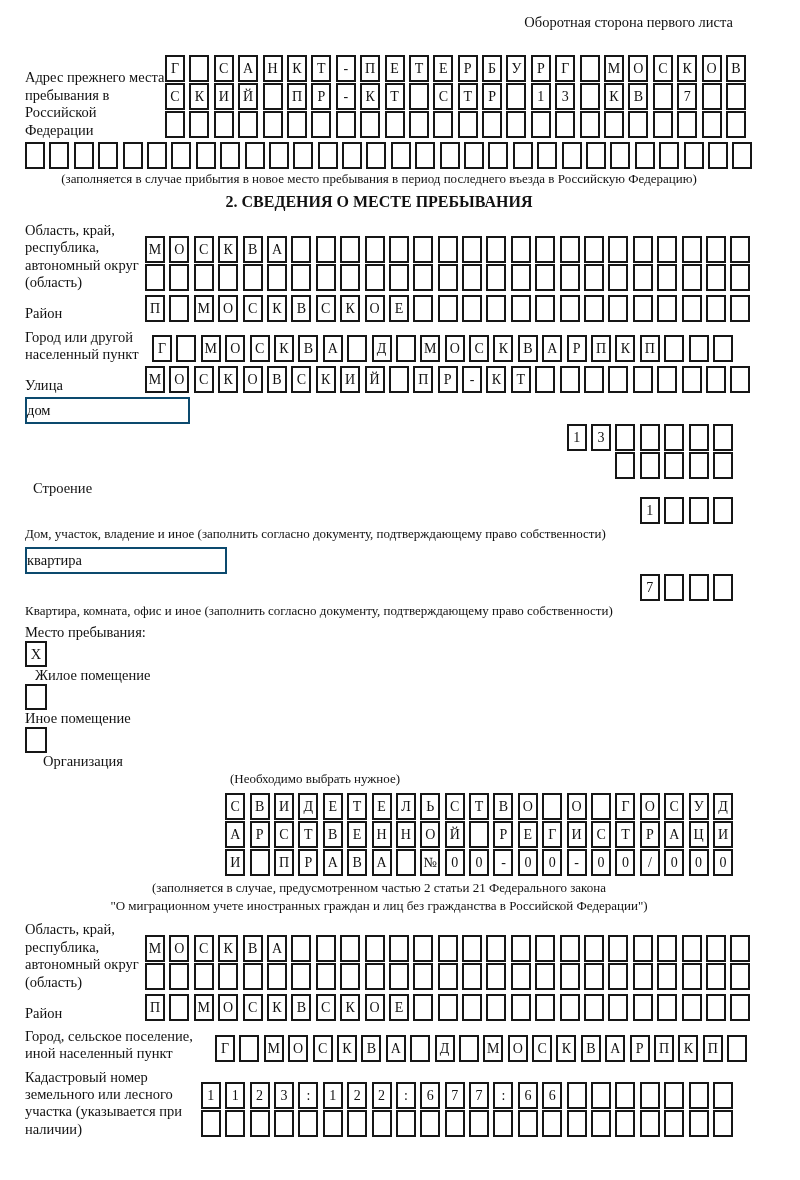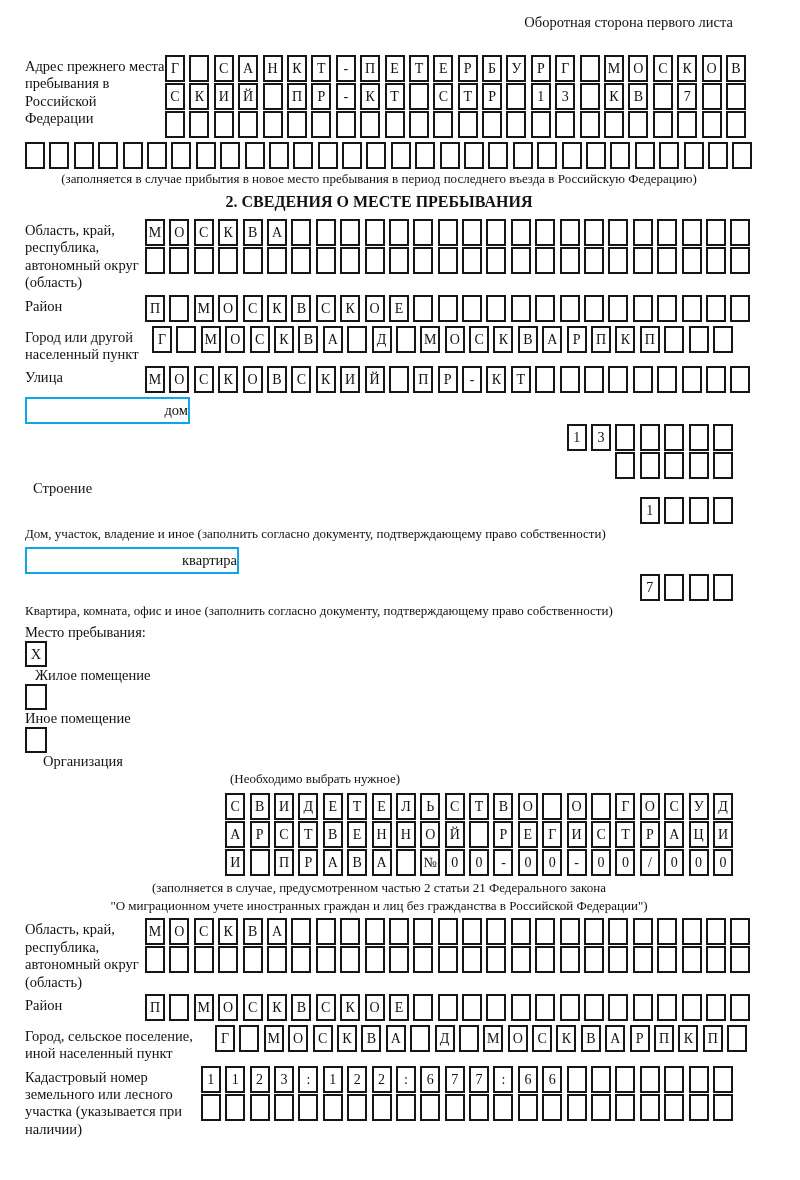--- a/index.html
+++ b/index.html
@@ -1,34 +1,34 @@
 <!DOCTYPE html>
 <html><head>
 <meta charset="utf-8">
 <style>
   html,body{margin:0;padding:0;background:#ffffff;}
   body{width:800px;height:1180px;font-family:"Liberation Serif", serif;color:#111;overflow:hidden;}
   .page{width:768px;height:1180px;box-sizing:border-box;padding:14px 35px 0 25px;}
   .hdr{ text-align:right;font-size:14.5px;margin-bottom:24px;}
-  .frow{display:flex;align-items:flex-start;margin-bottom:3px;}
+  .frow{display:flex;align-items:flex-end;margin-bottom:3px;}
   .flabel{font-size:14.5px;line-height:1.2;padding-top:3px;}
   .w140{flex:0 0 140px;}
   .w120{flex:0 0 120px;}
   .w125{flex:0 0 125px;}
   .w190{flex:0 0 190px;}
   .w175{flex:0 0 175px;}
   .w205{flex:0 0 205px;}
   .cellcol{margin-left:auto;}
   .cells{display:flex;gap:4.4px;justify-content:flex-end;margin-bottom:1px;}
   .cell{width:16px;height:23px;border:2px solid #161616;font-size:14px;line-height:23px;text-align:center;flex:none;}
   .caption{font-size:13px;text-align:center;margin:2px 0 4px 0;}
   .caption-left{font-size:13px;text-align:left;margin:2px 0 5px 0;}
   .h2{font-size:16px;font-weight:bold;text-align:center;margin:6px 0 8px 0;}
   .h3{font-size:15.5px;font-weight:bold;text-align:center;margin:10px 0 6px 0;}
-  .widebox{border:2px solid #0ea5e9;height:23px;line-height:23px;text-align:right;font-size:14.5px;flex:none;}
+  .widebox{border:2px solid #0c4a6e;height:23px;line-height:23px;text-align:left;font-size:14.5px;flex:none;}
   .inlbl{font-size:14.5px;flex:none;}
   .chk{width:18px;height:22px;border:2px solid #161616;font-size:14.5px;line-height:22px;text-align:center;flex:none;}
   .staynote{font-size:13px;margin:1px 0 6px 205px;}
   .mb0{margin-bottom:0;}
 </style>
 </head>
 <body>
 
 <div class="page">
 
@@ -333,21 +333,21 @@
     <div class="cells">
         <div class="cell">1</div>
         <div class="cell"></div>
         <div class="cell"></div>
         <div class="cell"></div>
       </div>
   </div>
   <div class="caption-left">Дом, участок, владение и иное (заполнить согласно документу, подтверждающему право собственности)</div>
 
   <div class="inlinerow">
-    <div class="widebox" style="width:198px;margin-right:6px;padding-left:12px;">квартира</div>
+    <div class="widebox" style="width:198px;margin-right:6px;">квартира</div>
     <div class="cells">
         <div class="cell">7</div>
         <div class="cell"></div>
         <div class="cell"></div>
         <div class="cell"></div>
       </div>
   </div>
   <div class="caption-left">Квартира, комната, офис и иное (заполнить согласно документу, подтверждающему право собственности)</div>
 
   <div class="inlinerow">

